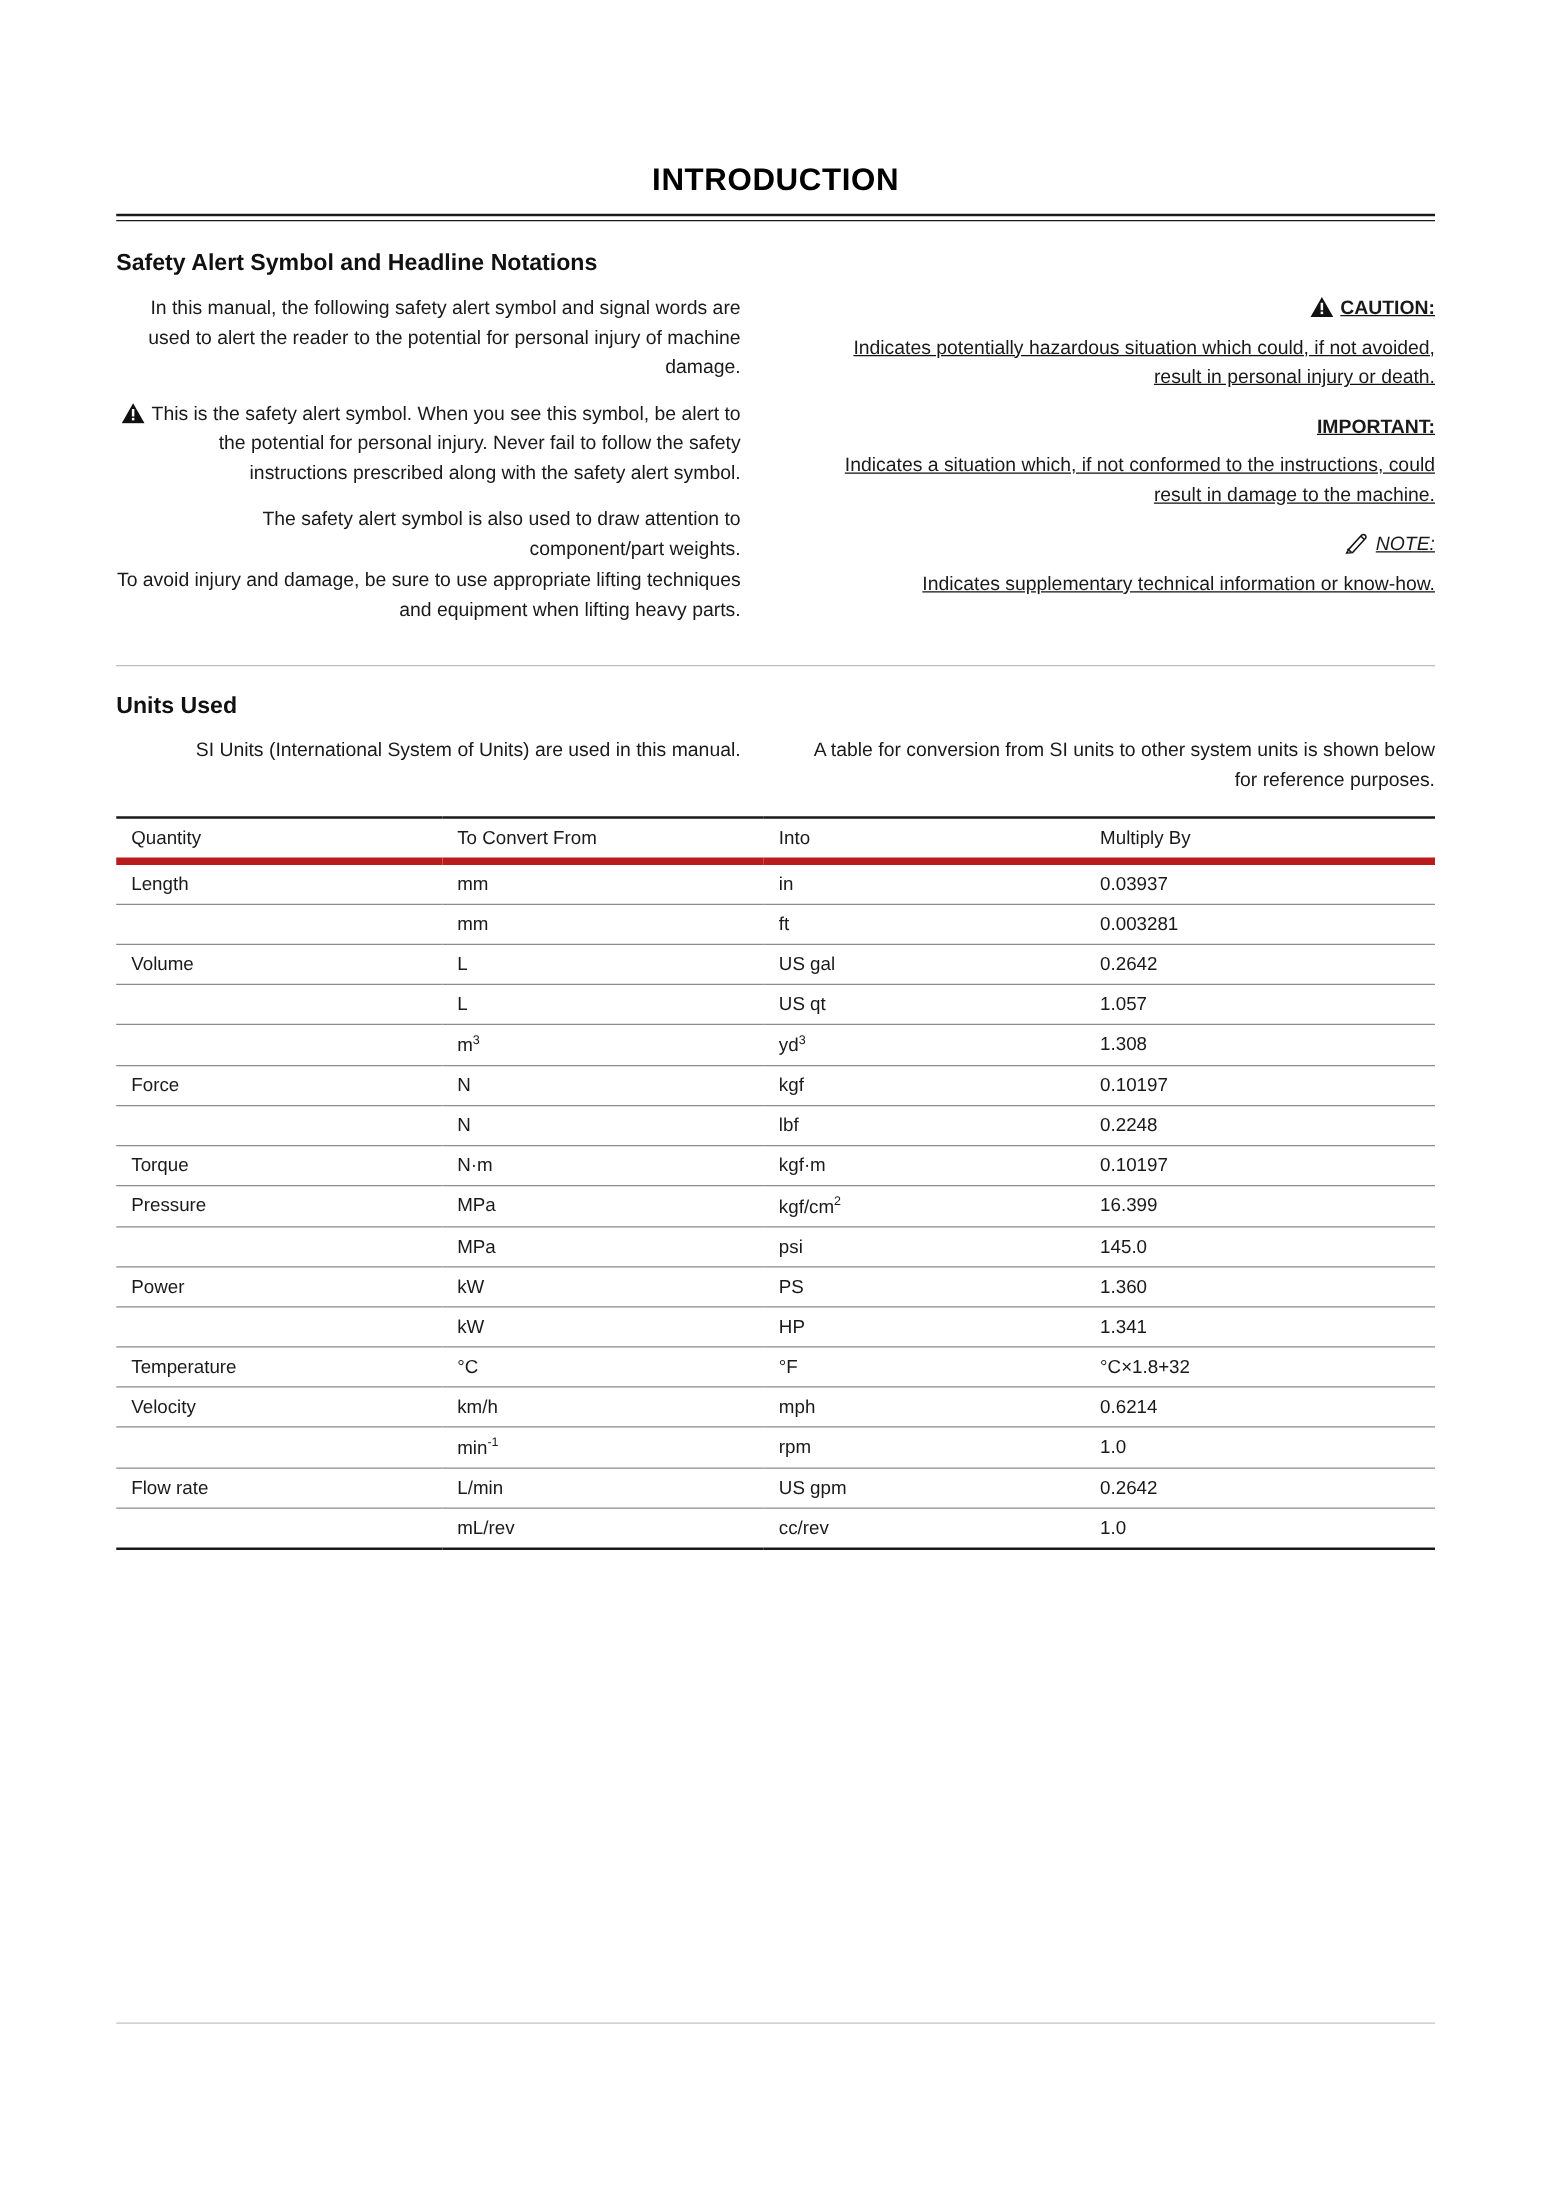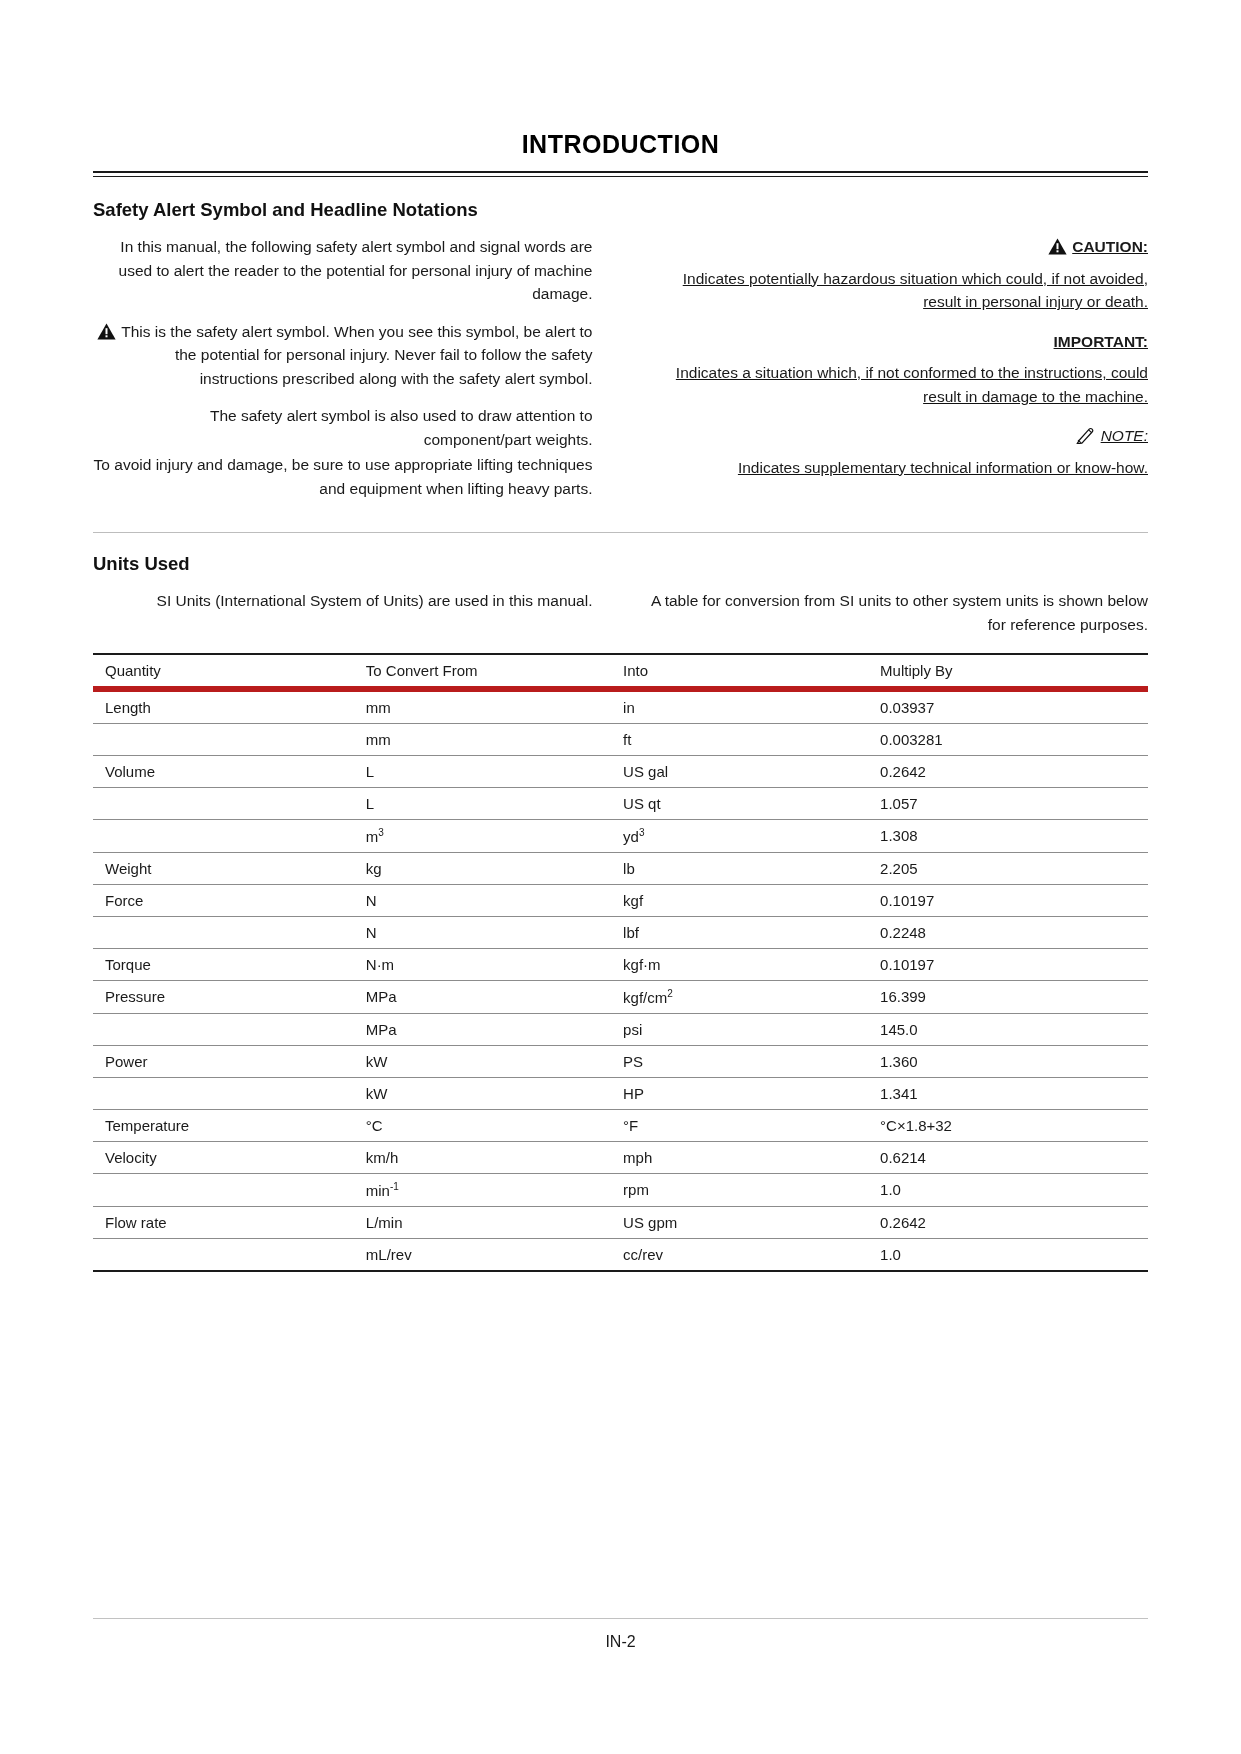--- a/index.html
+++ b/index.html
@@ -273,26 +273,20 @@
             <td class="c3">US qt</td>
             <td class="c4">1.057</td>
           </tr>
           <tr>
             <td class="c1"></td>
             <td class="c2">m<sup>3</sup></td>
             <td class="c3">yd<sup>3</sup></td>
             <td class="c4">1.308</td>
           </tr>
           <tr>
-            <td class="c1">Weight</td>
-            <td class="c2">kg</td>
-            <td class="c3">lb</td>
-            <td class="c4">2.205</td>
-          </tr>
-          <tr>
             <td class="c1">Force</td>
             <td class="c2">N</td>
             <td class="c3">kgf</td>
             <td class="c4">0.10197</td>
           </tr>
           <tr>
             <td class="c1"></td>
             <td class="c2">N</td>
             <td class="c3">lbf</td>
             <td class="c4">0.2248</td>
@@ -357,16 +351,15 @@
             <td class="c3">cc/rev</td>
             <td class="c4">1.0</td>
           </tr>
         </tbody>
     </table>
 
   </div>
 
   <div class="footer">
     <hr>
-    <div class="pageno">IN-2</div>
   </div>
 
 </div>
 
 </body></html>

